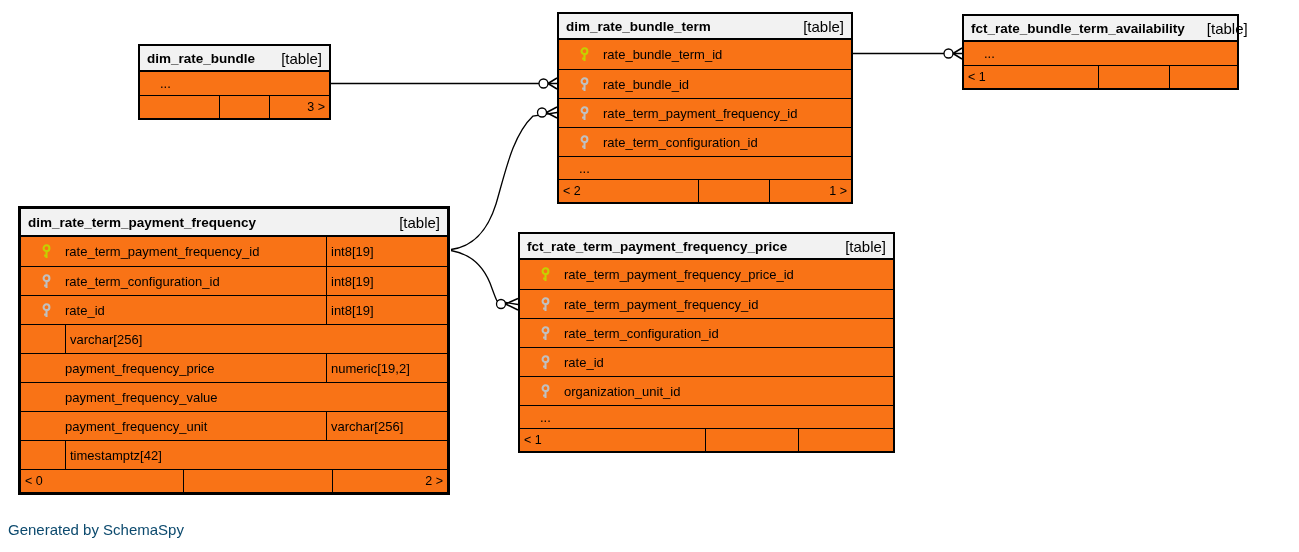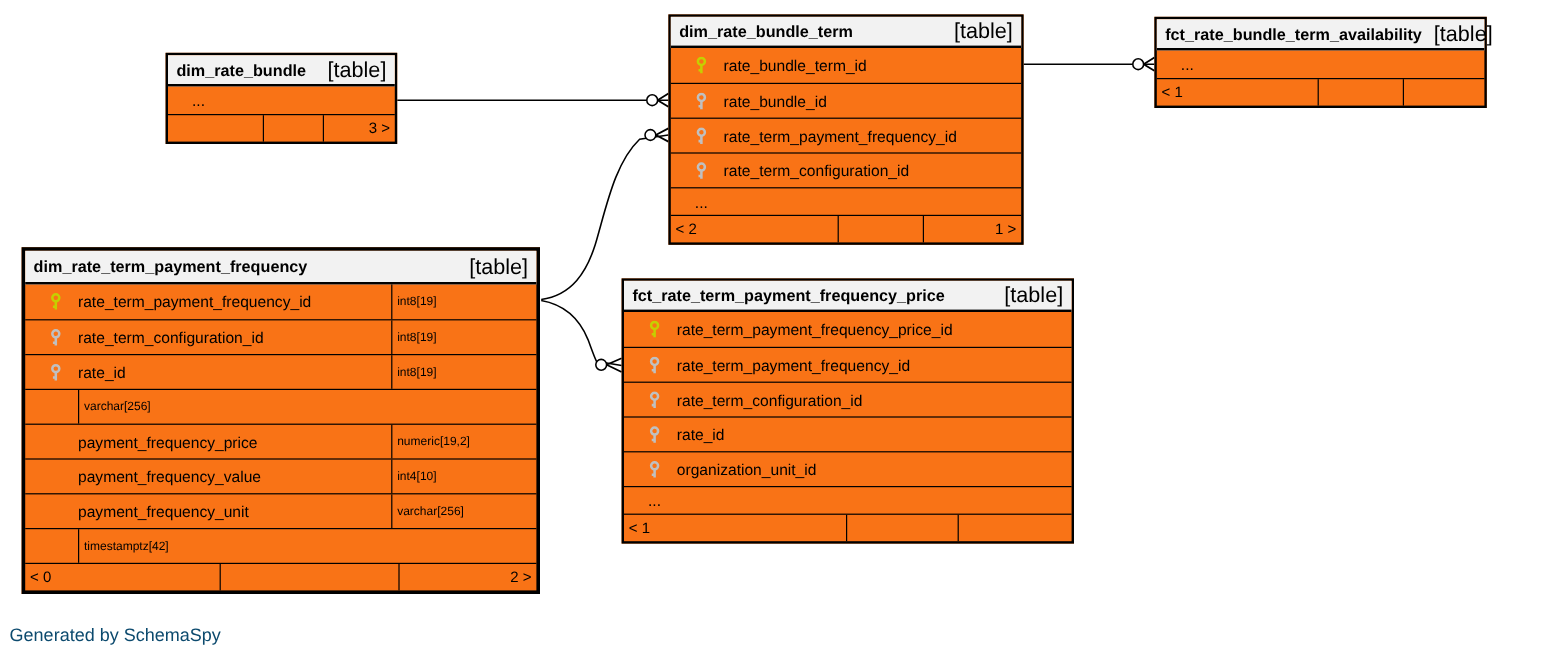--- a/index.html
+++ b/index.html
@@ -20,35 +20,35 @@
   }
   .tbl.thick { border-width: 3px; }
   .thead {
     display: flex; justify-content: space-between; align-items: center;
     height: 26px; padding: 0 7px;
     background: var(--hdr, #f2f2f2);
     border-bottom: 2px solid #000;
   }
   .tbl.thick .thead { height: 28px; gap: 45px; }
   .tname { font-weight: bold; font-size: 13.5px; white-space: nowrap; }
-  .ttag  { font-size: 18px; margin-left: 10px; white-space: nowrap; }
+  .ttag  { font-size: 15px; margin-left: 22px; white-space: nowrap; }
   .trow {
     display: flex; align-items: center;
     height: 29px; padding-left: 20px;
     font-size: 13px; white-space: nowrap;
   }
   .trow + .trow, .tfoot { border-top: 1px solid #000; }
   .trow.ellip { height: 23px; }
   .keycell { width: 24px; flex: none; display: flex; align-items: center; }
   .namewrap { flex: 1; display: flex; align-items: center; height: 100%; overflow: hidden; }
   .ctype {
     width: 121px; flex: none; height: 100%;
     border-left: 1px solid #000;
     display: flex; align-items: center; padding-left: 4px;
-    font-size: 10px;
+    font-size: 13px;
   }
   .tfoot { display: flex; height: 23px; font-size: 12.5px; }
   .fcell { display: flex; align-items: center; padding: 0 4px; overflow: hidden; }
   .fcell + .fcell { border-left: 1px solid #000; }
   .fcell.right { justify-content: flex-end; }
   .caption {
     position: absolute; left: 8px; top: 521px;
     font-size: 15px; color: #0c4a6e;
   }
 </style>
@@ -230,21 +230,20 @@
           <div class="namewrap">
             <div>payment_frequency_price</div>
           </div>
           <div class="ctype">numeric[19,2]</div>
         </div>
         <div class="trow">
           <div class="keycell"></div>
           <div class="namewrap">
             <div>payment_frequency_value</div>
           </div>
-          <div class="ctype">int4[10]</div>
         </div>
         <div class="trow">
           <div class="keycell"></div>
           <div class="namewrap">
             <div>payment_frequency_unit</div>
           </div>
           <div class="ctype">varchar[256]</div>
         </div>
         <div class="trow">
           <div class="keycell"></div>

